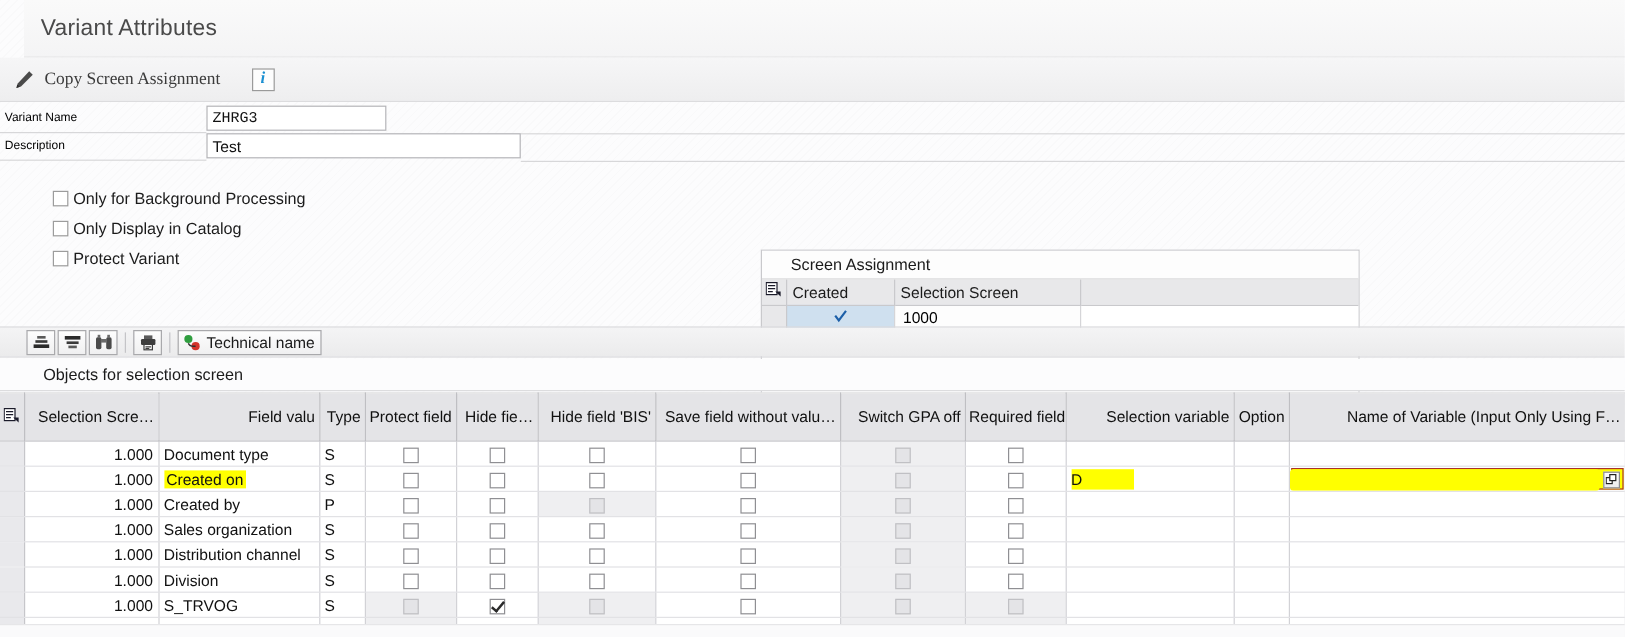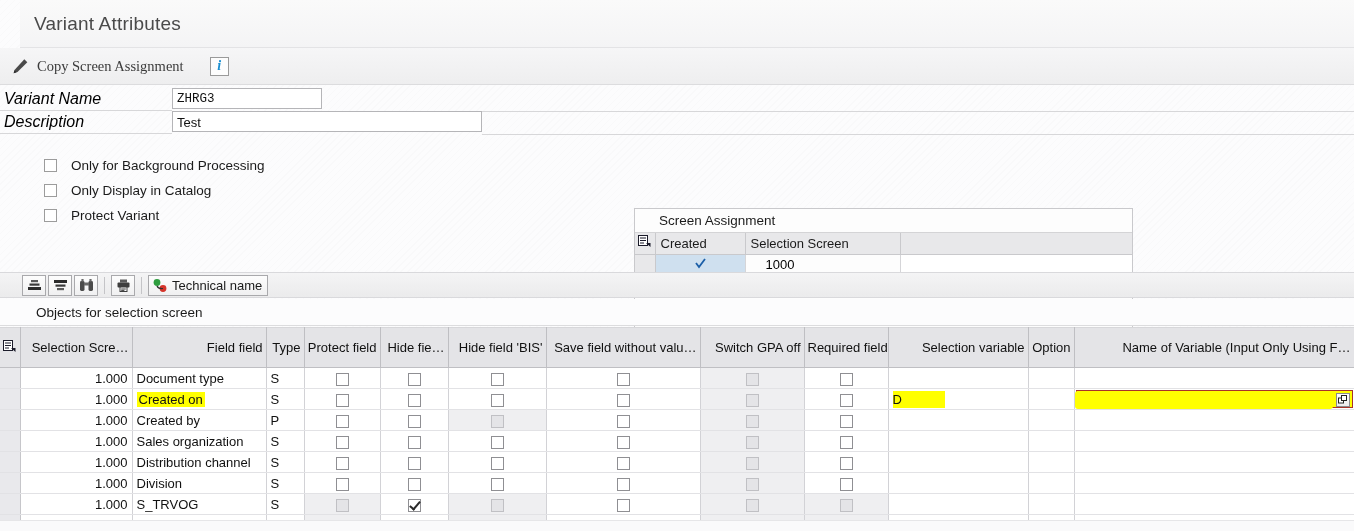--- a/index.html
+++ b/index.html
@@ -79,25 +79,24 @@
   }
 
   
   .formarea { position: relative; height: 180px; }
 
   .frow { display: flex; align-items: flex-start; }
   .frow .flabel {
     width: 172px;
     padding-left: 4px;
     box-sizing: border-box;
-    font-size: 16px;
+    font-size: 10px;
     line-height: 22px;
     border-bottom: 1px solid #d7d7d9;
     height: 23px;
-    font-style: italic;
   }
   .finput {
     border: 1px solid #b5b5b8;
     background: #ffffff;
     height: 21px;
     line-height: 21px;
     box-sizing: border-box;
     font-family: "Liberation Mono", monospace;
     font-size: 12.5px;
     padding: 0 4px;
@@ -113,21 +112,21 @@
     border-bottom: 1px solid #d7d7d9;
   }
   .row1 { position: absolute; left: 0; top: 3px; width: 1354px; }
   .row2 { position: absolute; left: 0; top: 26px; width: 1354px; }
 
   .checks { position: absolute; left: 44px; top: 68px; }
   .crow {
     display: flex;
     align-items: center;
     height: 25px;
-    gap: 14px;
+    gap: 4px;
   }
   .cbox {
     width: 13px; height: 13px;
     border: 1px solid #9c9c9c;
     background: #fff;
     box-sizing: border-box;
     display: inline-block;
     flex: none;
   }
   .cbox.disabled { border-color: #c4c4c4; background: #ebebeb; }
@@ -165,21 +164,21 @@
     text-align: left;
     color: #1b1b1b;
     box-sizing: border-box;
   }
   .sa-table th.icocol { width: 20px; padding: 0; text-align: center; }
   .sa-table td {
     border-right: 1px solid #d5d5d8;
     border-bottom: 1px solid #d5d5d8;
     height: 21px;
     font-size: 13px;
-    padding: 0 20px;
+    padding: 0 7px;
     box-sizing: border-box;
   }
   .sa-table td.icocol { width: 20px; background: #e8e8ea; border-right: 1px solid #c9c9cc; }
   .sa-table td.created {
     background: #cfe0ef;
     text-align: center;
     padding: 0;
   }
   .sa-table td.blankcol { border-right: none; background: #fff; }
   .sa-table th.blankcol { border-right: none; background: #e8e8ea; }
@@ -371,21 +370,21 @@
   <div class="formarea">
 
     <div class="frow row1">
       <div class="flabel">Variant Name</div>
       <div class="finput" style="width:150px">ZHRG3</div>
       <div class="underline-fill"></div>
     </div>
 
     <div class="frow row2">
       <div class="flabel">Description</div>
-      <div class="finput desc" style="width:310px">Test</div>
+      <div class="finput desc" style="width:262px">Test</div>
       <div class="underline-fill"></div>
     </div>
 
     <div class="checks">
       <div class="crow">
         <span class="cbox"></span>
         <span class="clbl">Only for Background Processing</span>
       </div>
       <div class="crow">
         <span class="cbox"></span>
@@ -507,21 +506,21 @@
           <th class="icocol">
             <svg width="13" height="13" viewBox="0 0 13 13">
               <rect x="0.5" y="0.5" width="9" height="10" fill="#fff" stroke="#1b1b2a"></rect>
               <line x1="2" y1="3" x2="8" y2="3" stroke="#1b1b2a"></line>
               <line x1="2" y1="5.5" x2="8" y2="5.5" stroke="#1b1b2a"></line>
               <line x1="2" y1="8" x2="6" y2="8" stroke="#1b1b2a"></line>
               <path d="M8 8 L12.5 8 L12.5 12 Z" fill="#1b1b2a"></path>
             </svg>
           </th>
           <th>Selection Scre…</th>
-          <th>Field field</th>
+          <th>Field valu</th>
           <th>Type</th>
           <th>Protect field</th>
           <th>Hide fie…</th>
           <th>Hide field 'BIS'</th>
           <th>Save field without valu…</th>
           <th>Switch GPA off</th>
           <th>Required field</th>
           <th>Selection variable</th>
           <th>Option</th>
           <th>Name of Variable (Input Only Using F…</th>

